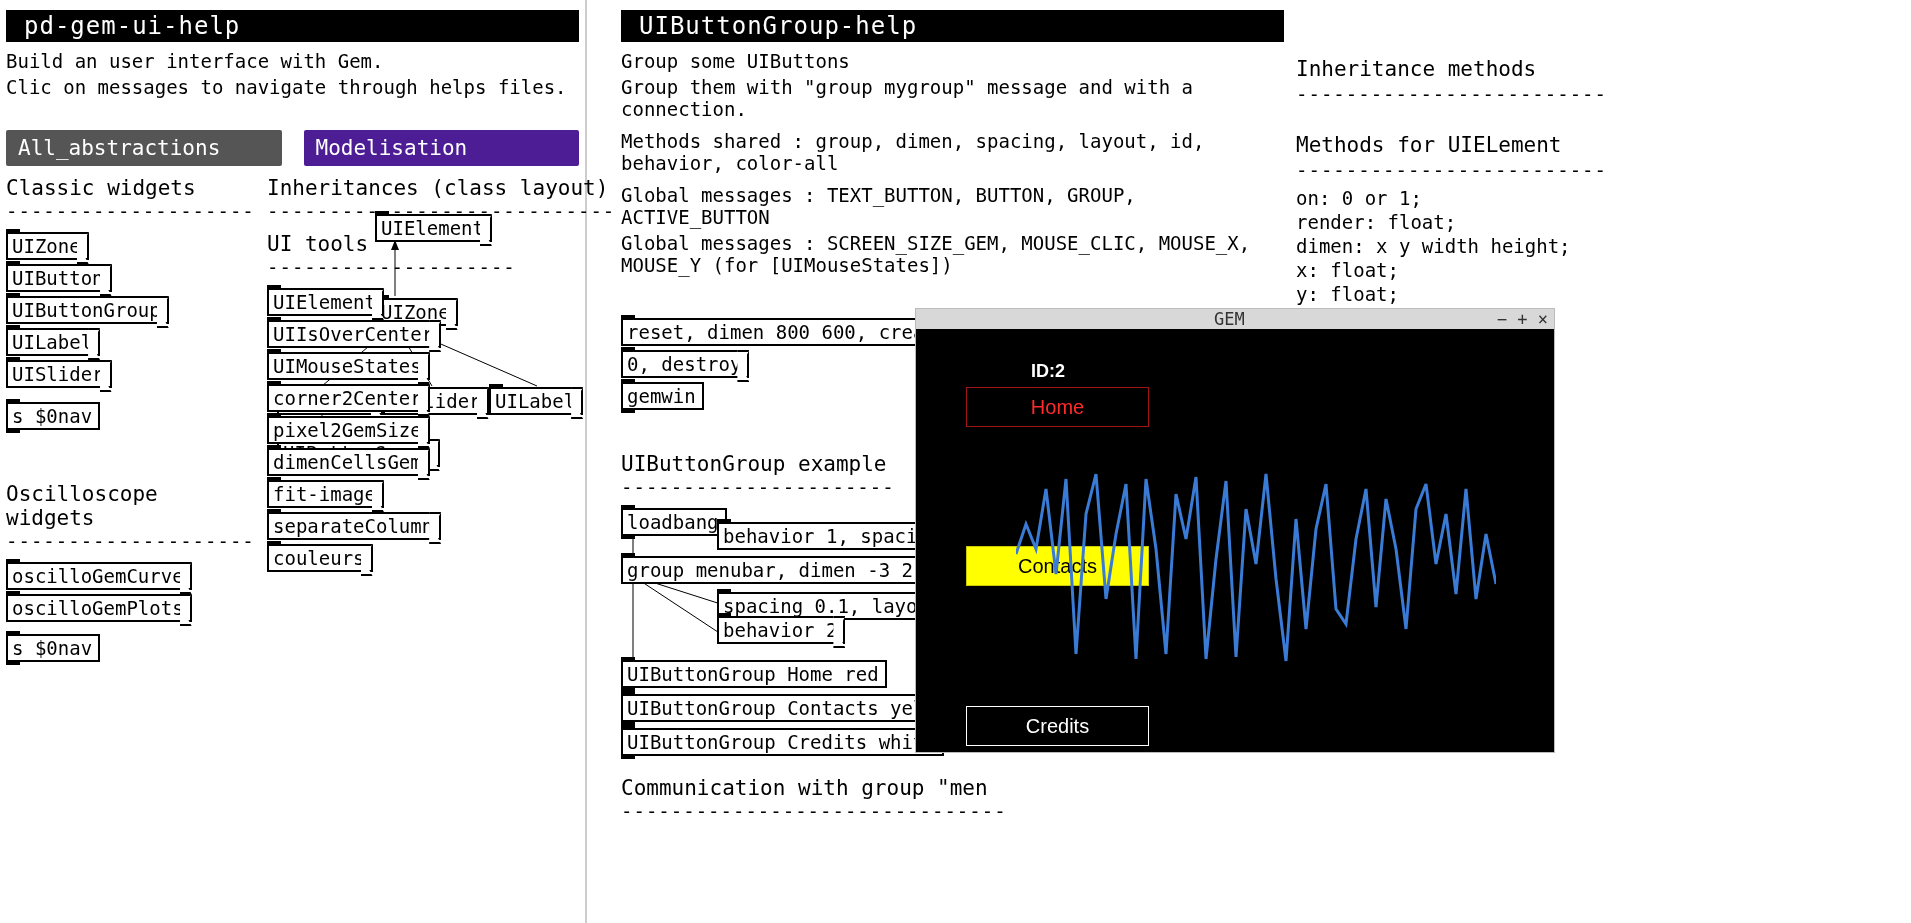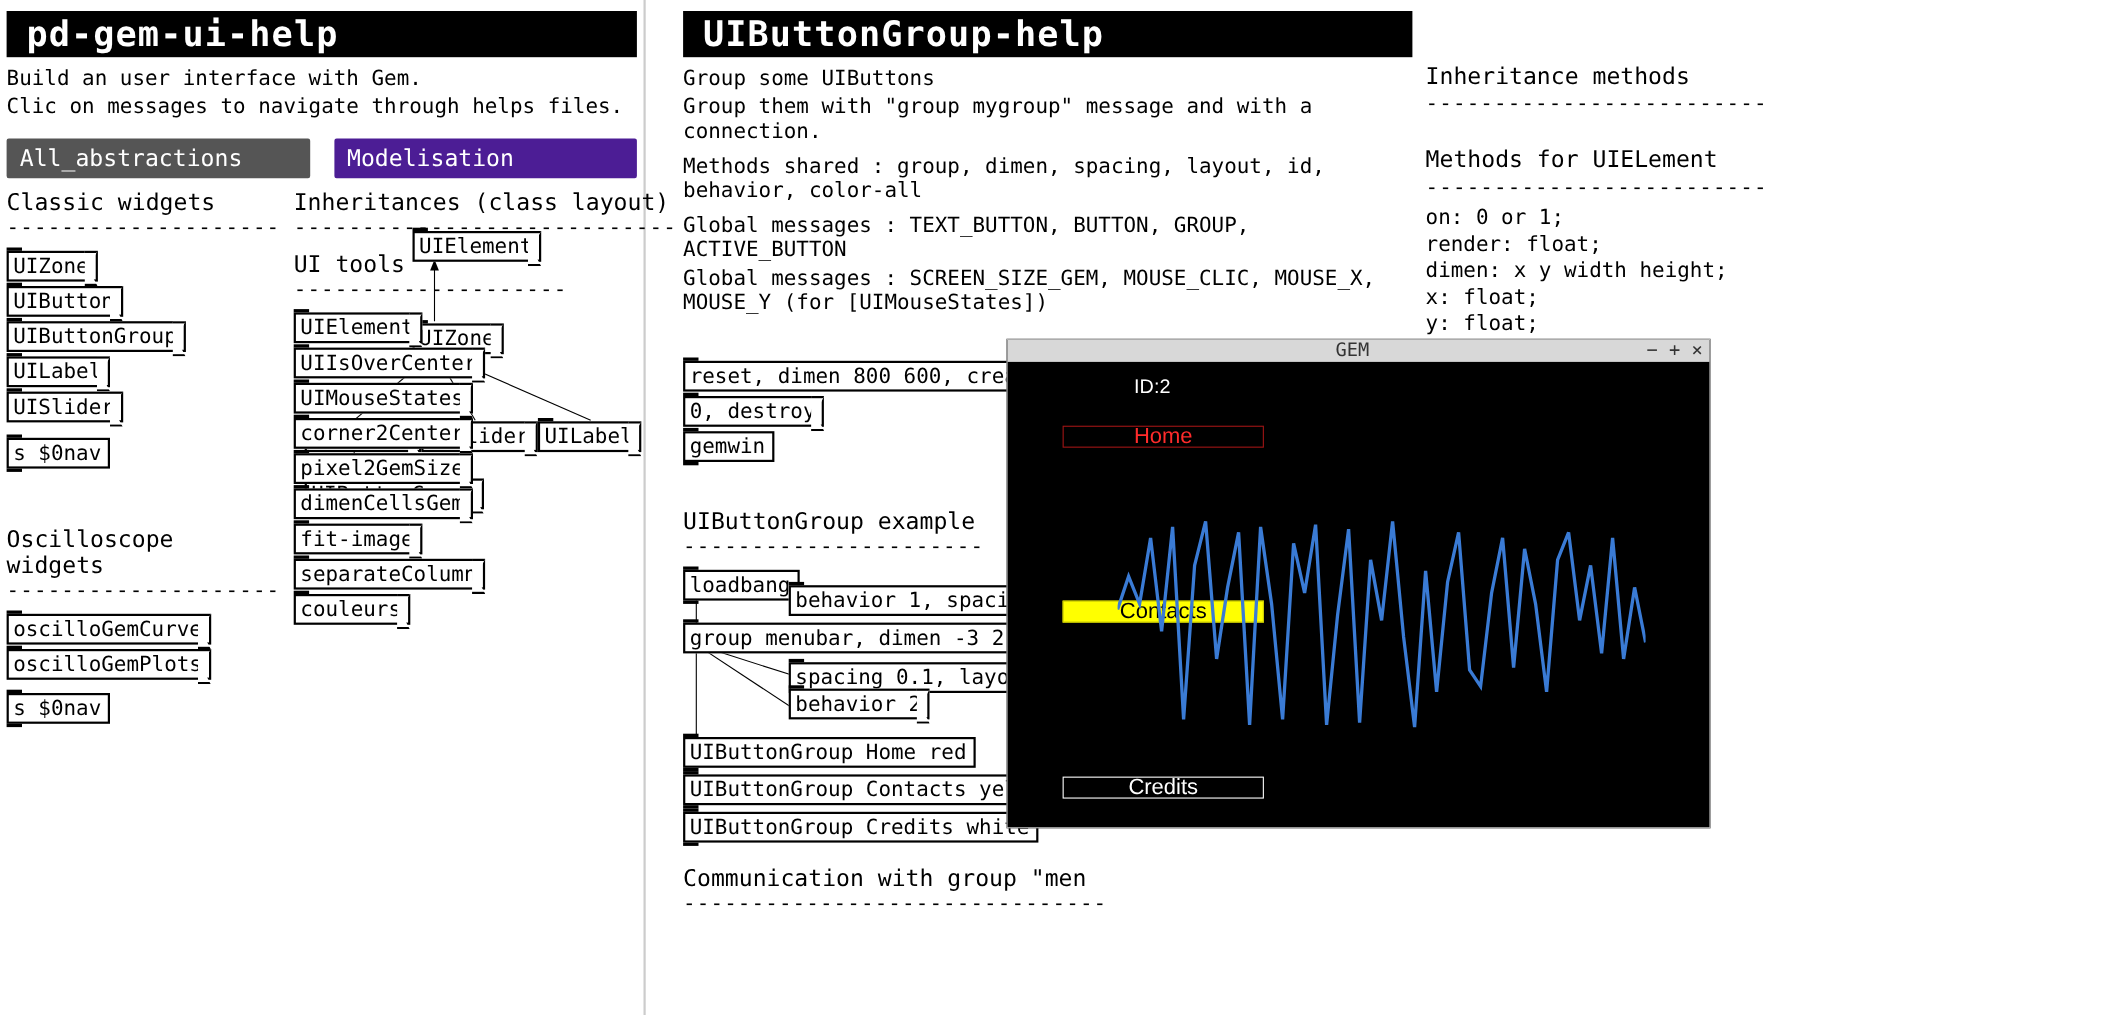--- a/index.html
+++ b/index.html
@@ -17,34 +17,34 @@
   
   .cols { display: flex; height: 100%; }
   .col-left   { width: 585px;  padding: 0 6px 6px 6px; position: relative; }
   .divider    { width: 10px; border-left: 2px solid #ccc; }
   .col-mid    { width: 695px;  padding: 0 6px 14px 6px; position: relative; }
   .col-right  { width: 620px;  padding: 0 6px 6px 6px; position: relative; }
 
   
   .titlebar {
     background: #000; color: #fff;
-    font-weight: bold; font-size: 32px;
+    font-weight: normal; font-size: 24px;
     padding: 2px 18px; margin: 10px 0 8px 0;
     letter-spacing: 1px;
   }
 
   
   .para { margin: 4px 0; }
   .dashes {
     letter-spacing: 1px; white-space: nowrap; overflow: hidden;
     color: #000; margin: 0 0 6px 0;
   }
 
   
-  .tabrow { display: flex; gap: 22px; margin-top: 18px; }
+  .tabrow { display: flex; gap: 22px; margin-top: 32px; }
   .tab {
     flex: 1; color: #fff; font-size: 21px;
     padding: 6px 12px; border-radius: 2px;
     background: #4c1d95;
   }
   .tab.dark { background: #555; }
 
   
   .subhead { margin: 10px 0 0 0; font-size: 21px; }
   .dashrow { margin: 0 0 8px 0; }
@@ -101,29 +101,29 @@
   }
   .gemwin .chrome {
     height: 20px; background: #d8d8d8; color: #333;
     font-size: 17px; display: flex; align-items: center;
     justify-content: space-between; padding: 0 6px;
   }
   .gemwin .chrome .title { flex: 1; text-align: center; }
   .gemwin .content { position: relative; width: 100%; height: calc(100% - 20px); }
   .gembtn {
     position: absolute; left: 50px;
-    width: 183px; height: 20px;
+    width: 183px; height: 40px;
     border: 1px solid;
     display: flex; align-items: center; justify-content: center;
     font-family: Arial, sans-serif; font-size: 20px;
   }
   .gembtn.home     { top: 58px;  color: #ff2b2b; border-color: #a01414; background: #000; }
   .gembtn.contacts { top: 217px; color: #000;    border-color: #c9c900; background: #ffff00; }
   .gembtn.credits  { top: 377px; color: #fff;    border-color: #fff;    background: #000; }
-  .gem-id { position: absolute; left: 115px; top: 12px; font-family: Arial, sans-serif; font-size: 18px; }
+  .gem-id { position: absolute; left: 115px; top: 32px; font-family: Arial, sans-serif; font-size: 18px; font-weight: bold; }
 
   svg.scope { position: absolute; left: 100px; top: 140px; }
 </style>
 </head>
 <body>
 
 <div class="cols">
 
   <div class="col-left">
     <div class="titlebar">pd-gem-ui-help</div>

